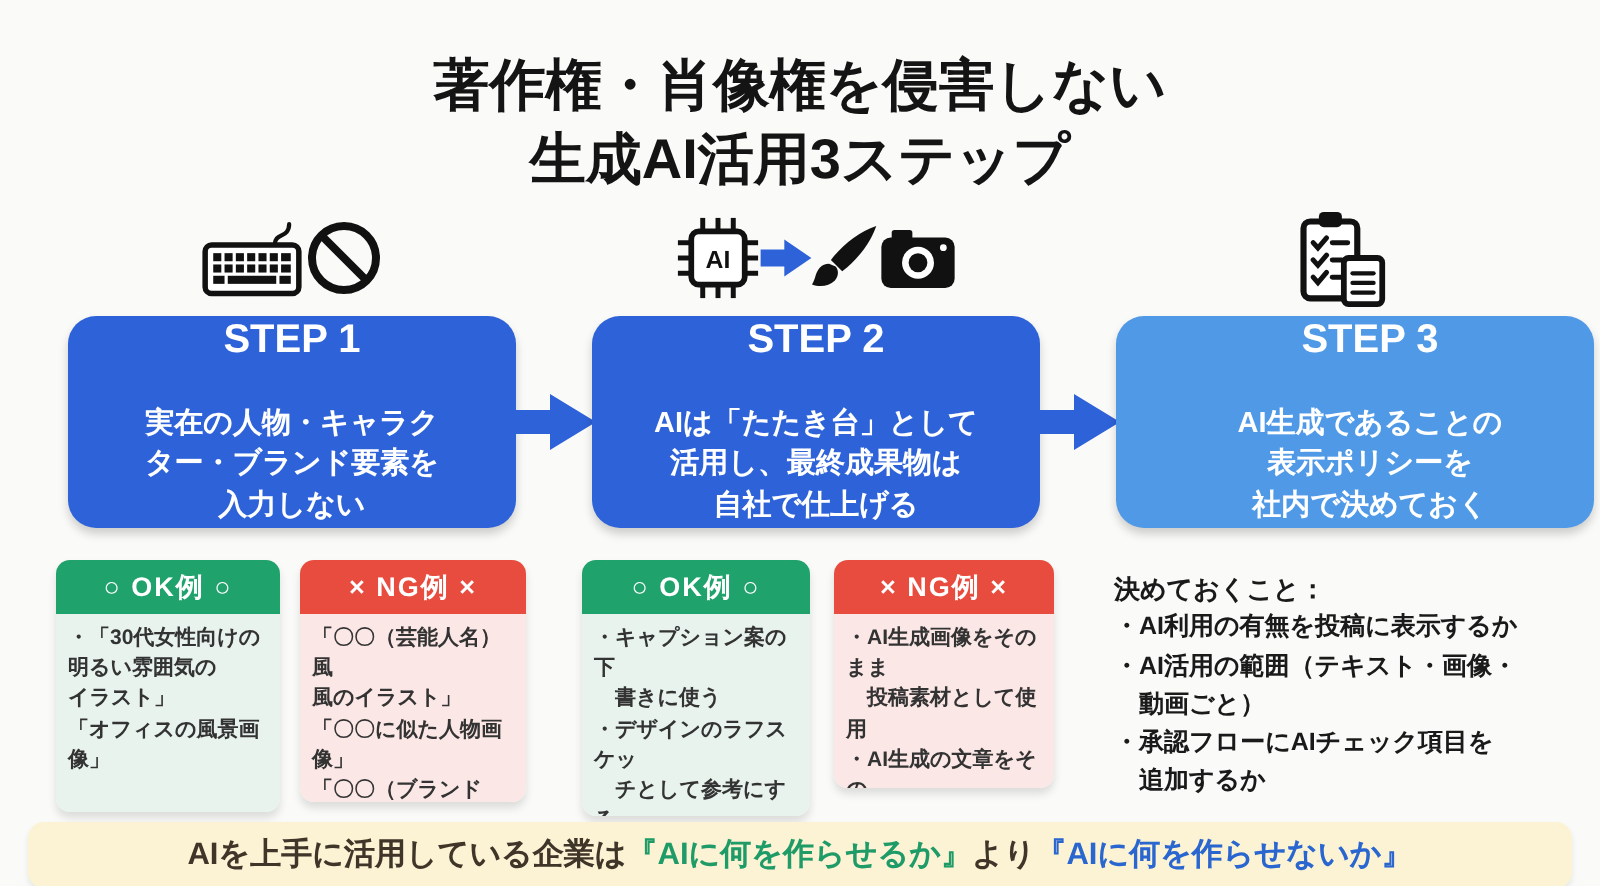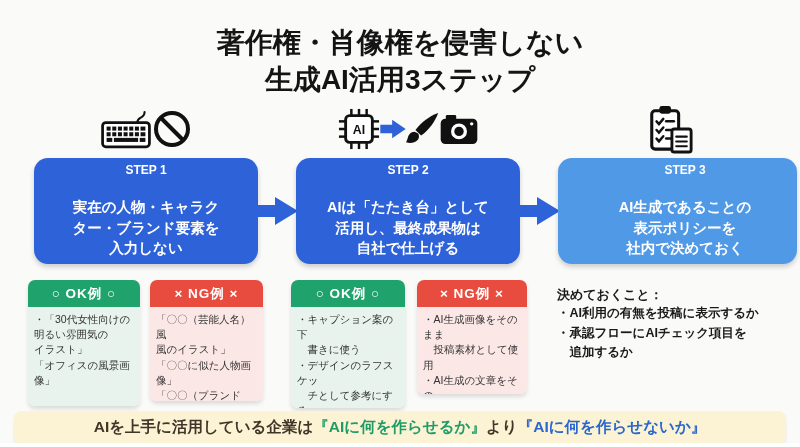--- a/index.html
+++ b/index.html
@@ -21,40 +21,40 @@
   }
   .icons-1{left:34px;} .icons-2{left:296px;} .icons-3{left:558px;}
   .step-box{
     position:absolute; top:158px; width:224px; height:106px;
     border-radius:14px; background:var(--step-blue,#2e62d9);
     color:#fff; display:flex; flex-direction:column; justify-content:center;
     text-align:center; box-shadow:0 3px 5px rgba(0,0,0,.18);
   }
   .step-1{left:34px;} .step-2{left:296px;}
   .step-3{left:558px; background:var(--step3-blue,#4f99e6);padding-left:15px;}
-  .step-label{font-size:12px; font-weight:800; margin-bottom:20px;}
+  .step-label{font-size:20px; font-weight:800; margin-bottom:20px;}
   .step-body{font-size:14.5px; font-weight:700; line-height:1.42; white-space:pre-line;}
   .flow-arrow{position:absolute; top:194px;}
   .flow-arrow-1{left:256px;} .flow-arrow-2{left:518px;}
   .ex-box{
     position:absolute; top:280px; border-radius:7px; overflow:hidden;
     box-shadow:0 3px 4px rgba(0,0,0,.12);
   }
   .ex-1{left:28px; width:112px; height:126px;}
   .ex-2{left:150px; width:113px; height:121px;}
   .ex-3{left:291px; width:114px; height:128px;}
   .ex-4{left:417px; width:110px; height:114px;}
   .ex-header{
     height:27px; display:flex; align-items:center; justify-content:center;
     color:#fff; font-weight:800; font-size:13.5px; letter-spacing:1px;
   }
   .ok .ex-header{background:var(--ok-green,#1fa26b);}
   .ng .ex-header{background:var(--ng-red,#e84c3f);}
   .ex-body{
-    padding:5px 6px; font-size:10.5px; font-weight:400; color:#333;
+    padding:5px 6px; font-size:10.5px; font-weight:700; color:#333;
     line-height:1.45; white-space:pre-line; height:calc(100% - 27px);
     box-sizing:border-box;
   }
   .ok .ex-body{background:var(--ok-bg,#e7f3ec);}
   .ng .ex-body{background:var(--ng-bg,#fbe8e6);}
   .notes{position:absolute; left:557px; top:286px; width:238px; color:#1a1a1a;}
   .notes-heading{font-size:13px; font-weight:800; margin-bottom:0;}
   .note-item{font-size:12.5px; font-weight:700; line-height:1.5; white-space:pre-line; margin-bottom:1px;}
   .banner{
     position:absolute; left:14px; top:411px; width:772px; height:33px;
@@ -216,20 +216,22 @@
     <div class="ex-header">× NG例 ×</div>
     <div class="ex-body">・AI生成画像をそのまま
 　投稿素材として使用
 ・AI生成の文章をその
 　ままコピペで投稿</div>
   </div>
 
   <div class="notes">
     <div class="notes-heading">決めておくこと：</div>
     <div class="note-item">・AI利用の有無を投稿に表示するか</div>
+    <div class="note-item">・AI活用の範囲（テキスト・画像・
+　動画ごと）</div>
     <div class="note-item">・承認フローにAIチェック項目を
 　追加するか</div>
   </div>
 
   <div class="banner">
     <span class="seg-dark">AIを上手に活用している企業は</span>
     <span class="seg-green">『AIに何を作らせるか』</span>
     <span class="seg-dark">より</span>
     <span class="seg-blue">『AIに何を作らせないか』</span>
   </div>

